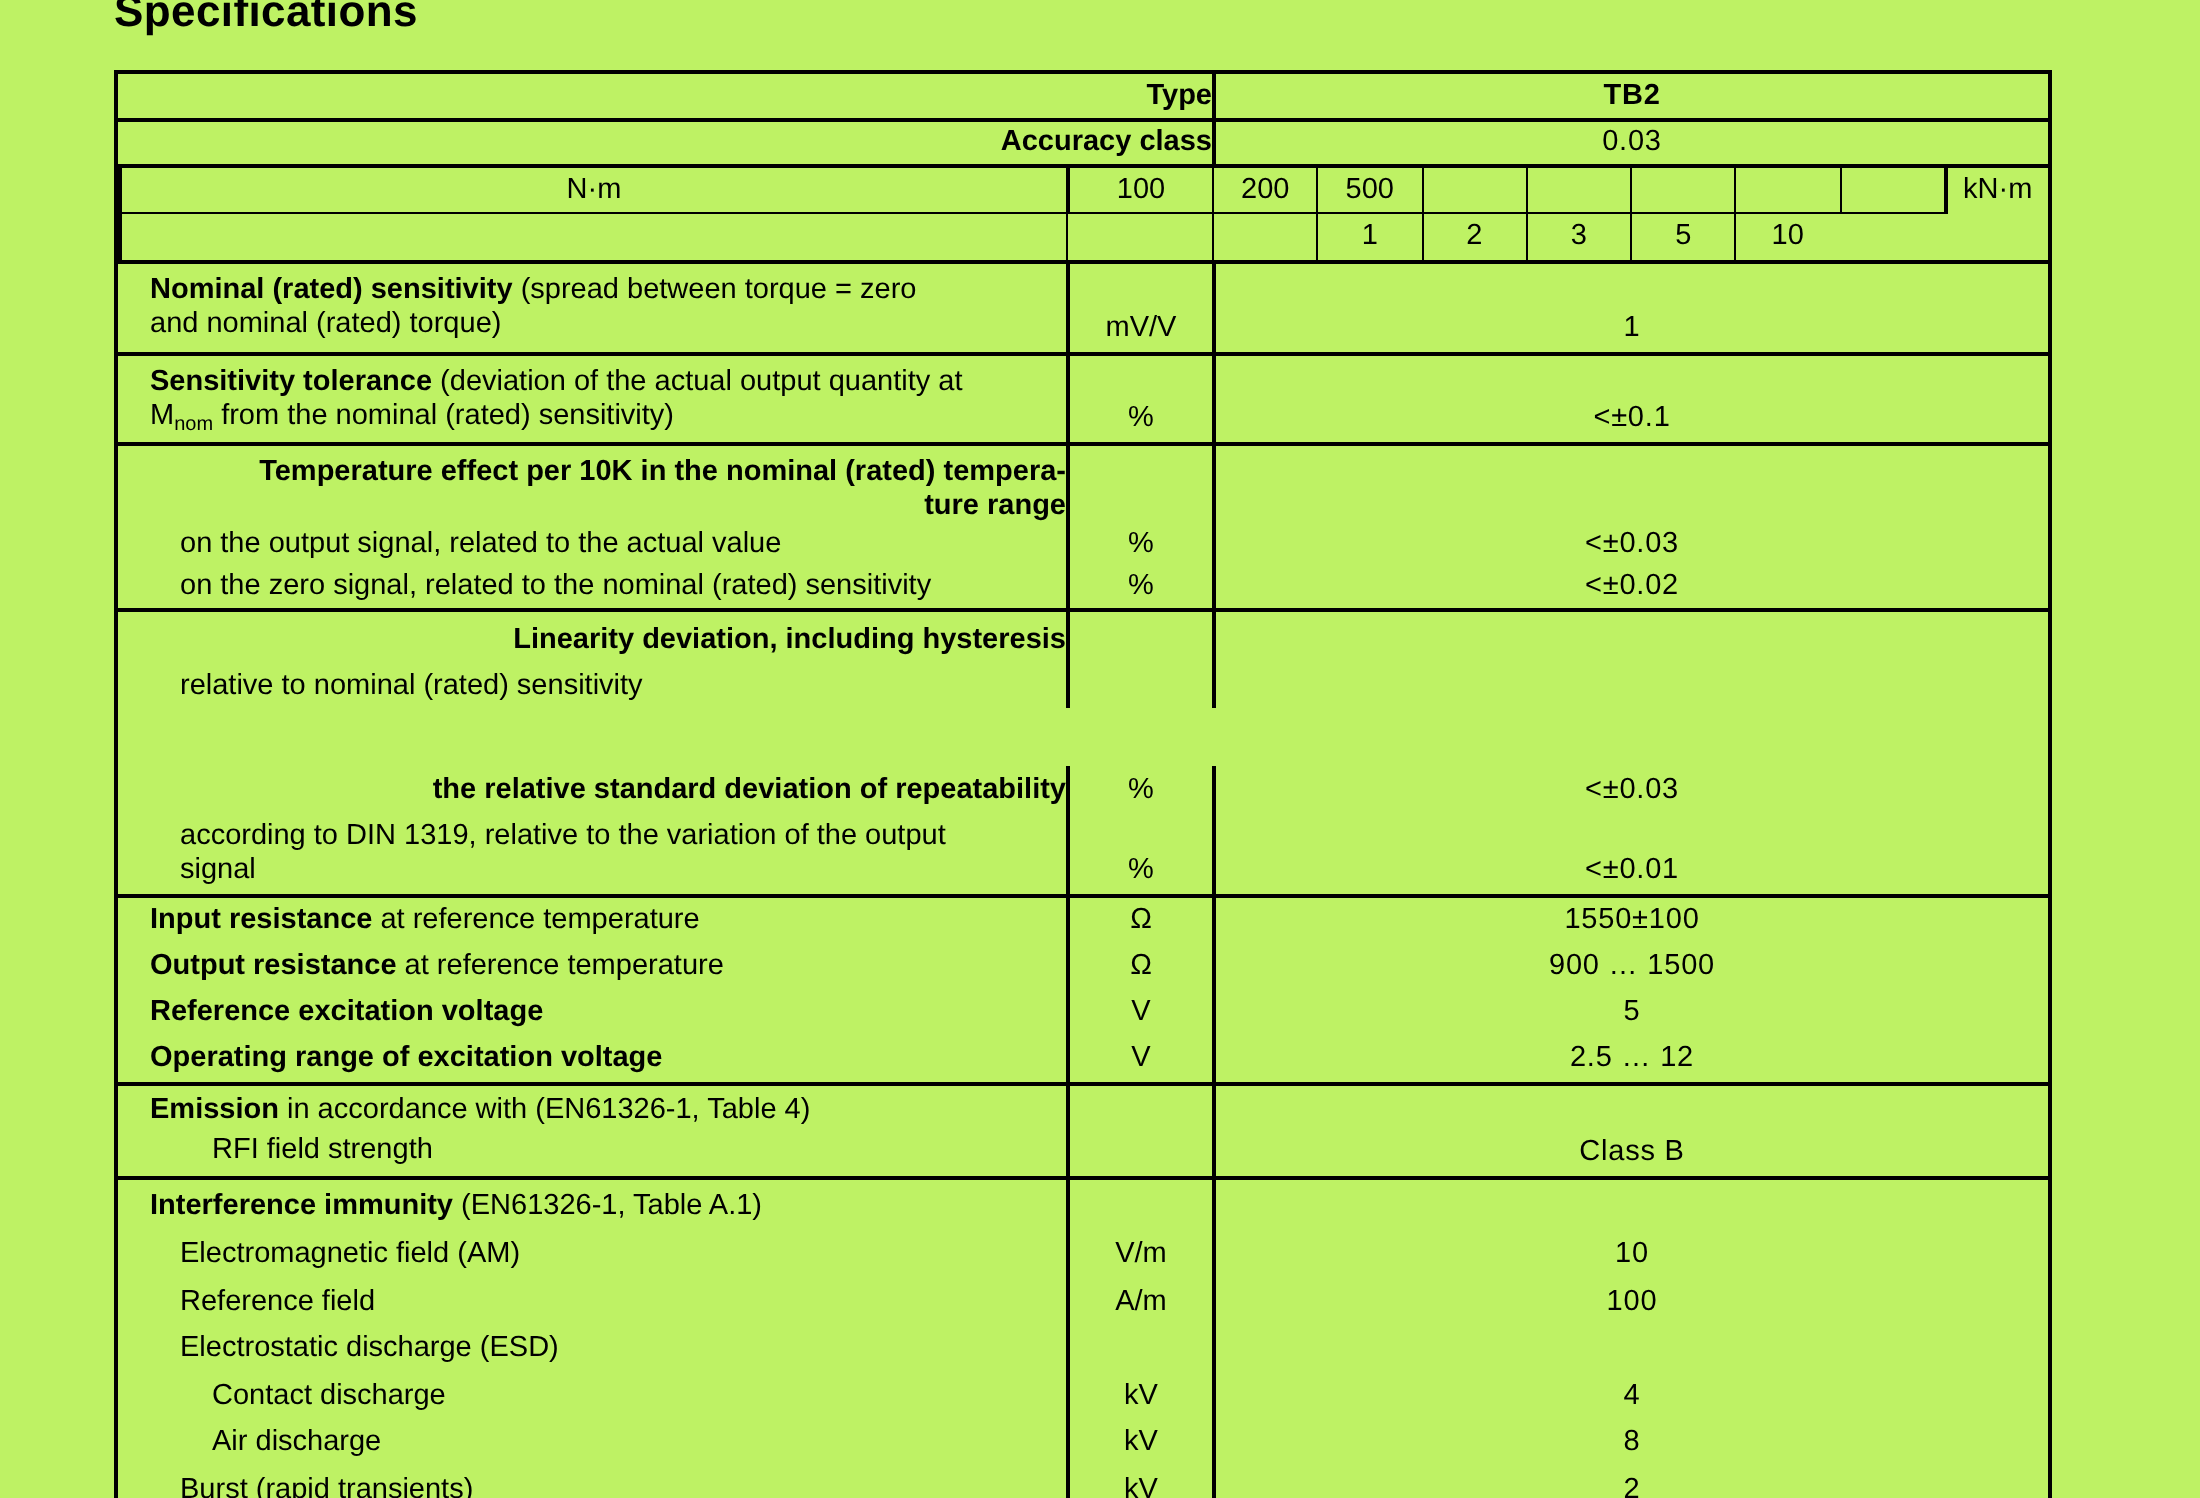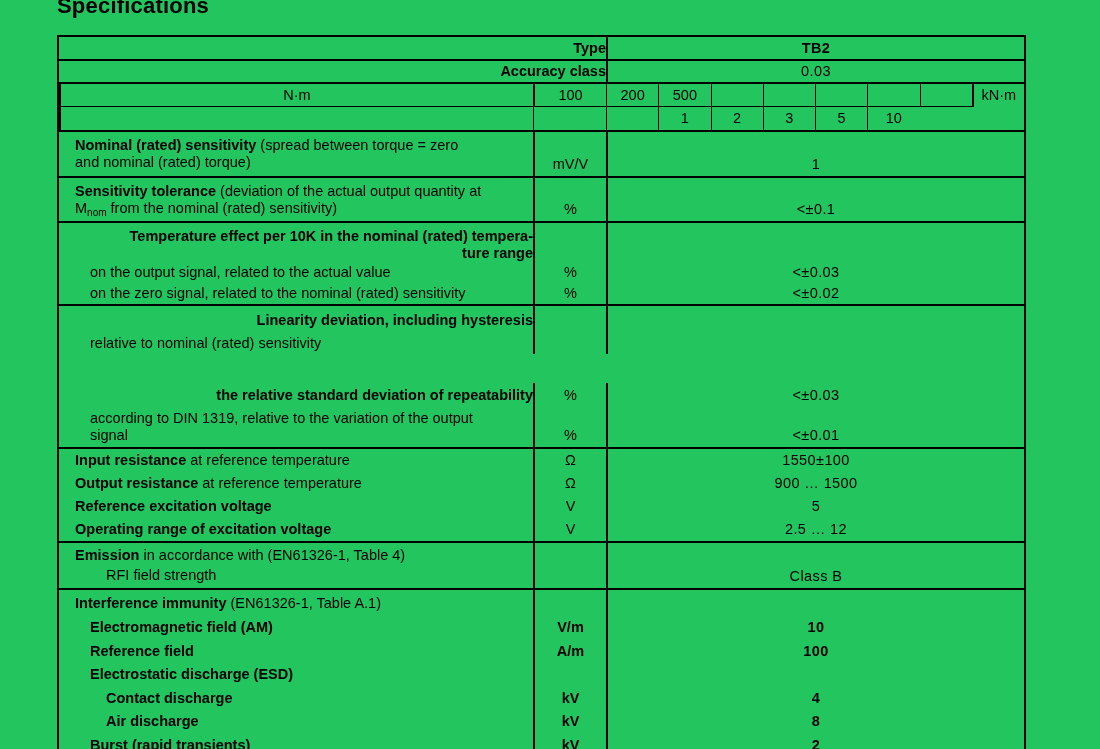--- a/index.html
+++ b/index.html
@@ -1,20 +1,20 @@
 <!DOCTYPE html>
 <html><head>
 <meta charset="utf-8">
 <style>
   * { box-sizing: border-box; margin: 0; padding: 0; }
   html,body { background:#fff; }
   body { overflow:hidden; }
   .page {
     position:relative; width:1100px; height:749px; overflow:hidden;
-    background:#22c55e; color:#000;
+    background:#bef264; color:#000;
     font-family:"Liberation Sans", sans-serif;
   }
   .title { position:absolute; left:57px; top:-7px; font-size:22px; font-weight:bold; letter-spacing:.2px; }
   .tbl { position:absolute; left:57px; top:35px; width:969px; border:2px solid #000; font-size:14.5px; }
   .row { display:grid; grid-template-columns:474px 73px auto; border-bottom:2px solid #000; }
   .row:last-child { border-bottom:0; }
   .r-span { grid-template-columns:547px auto; }
   .r-torque { grid-template-columns:474px 73px repeat(8,1fr); }
   .cell { min-width:0; }
   .b { font-weight:bold;text-align:right; }
@@ -39,21 +39,21 @@
   .h39 { height:39px; }
   .h21 { height:21px; line-height:21px; }
   .hl1 { height:26px; line-height:17px; padding-top:6px; }
   .h22 { height:22px; line-height:22px; }
   .h24 { height:24px; line-height:24px;margin-top:29px; }
   .h40 { height:40px; line-height:17px; padding-top:3px; }
   .h23 { height:23px; line-height:23px; }
   .hE1 { height:21px; line-height:17px; padding-top:4px; }
   .hE2 { height:24px; line-height:17px; padding-top:3px; }
   .h26 { height:26px; line-height:26px; }
-  .h235 { height:23.5px; line-height:23.5px;font-weight:bold; }
+  .h235 { height:23.5px; line-height:23.5px; }
 </style>
 </head>
 <body>
 
 <div class="page">
   <div class="title">Specifications</div>
 
   <div class="tbl">
 
     <div class="row r-span r-type">

